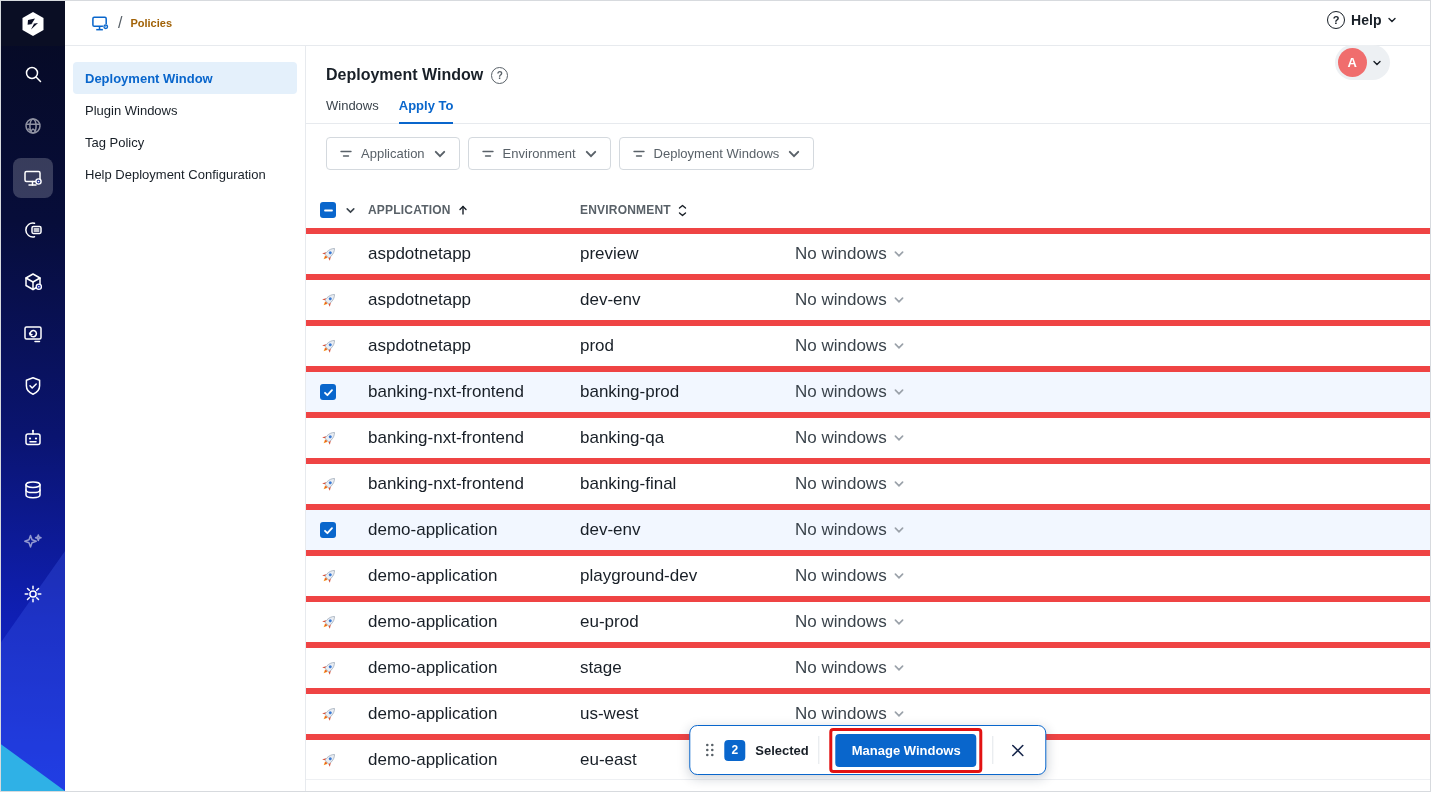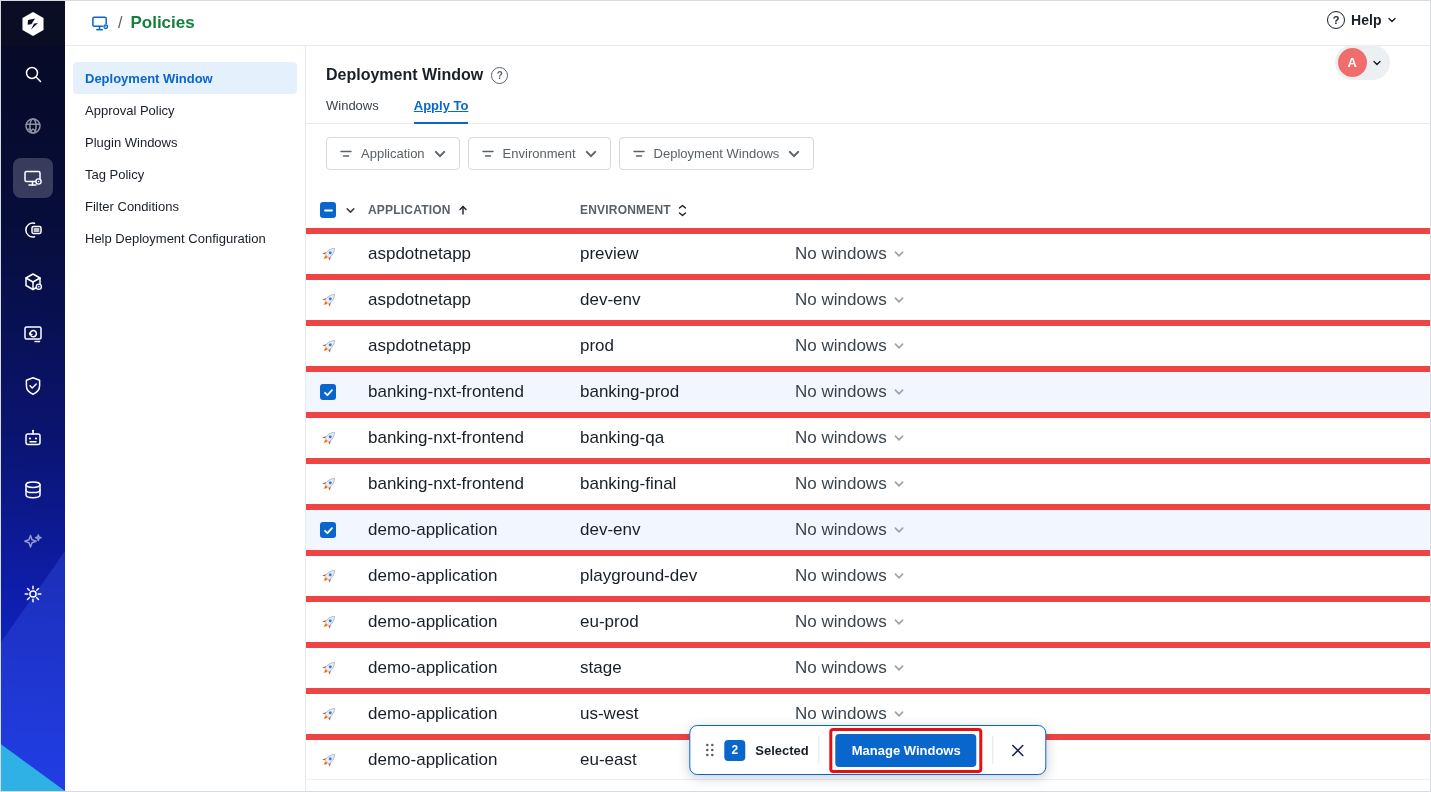--- a/index.html
+++ b/index.html
@@ -25,21 +25,21 @@
   .rail-ic.dim svg { opacity:.55; }
   .rail-ic svg { width:22px; height:22px; }
 
   
   .topbar { position:absolute; left:64px; right:0; top:0; height:45px; background:#fff;
     border-bottom:1px solid #e7eaee; display:flex; align-items:center; z-index:4;
     padding:0 16px 0 26px; }
   .crumb { display:flex; align-items:center; gap:8px; }
   .crumb svg { width:19px; height:19px; }
   .crumb .sep { color:#596168; font-size:16px; }
-  .crumb .cur { color:#15803d; font-size:17px; font-weight:700; }
+  .crumb .cur { color:#a16207; font-size:11px; font-weight:700; }
   .topbar-right { margin-left:auto; display:flex; align-items:center; gap:16px;flex-direction:column; }
   .btn-demo { border:1px solid #d0d4d9; background:#fff; color:var(--accent,#0966cc);
     font-size:13px; font-weight:700; padding:6px 14px; border-radius:4px; cursor:pointer;
     font-family:inherit; }
   .help { display:flex; align-items:center; gap:6px; cursor:pointer; color:#181f27;
     font-size:14px; font-weight:600; }
   .help .qm { width:18px; height:18px; border:1.6px solid #181f27; border-radius:50%;
     display:flex; align-items:center; justify-content:center; font-size:11px; font-weight:700; }
   .chev { width:10px; height:10px; }
   .avatar-pill { display:flex; align-items:center; gap:5px; background:#edf0f3;
@@ -54,23 +54,23 @@
     font-size:13px; color:#181f27; cursor:pointer; white-space:nowrap; }
   .subnav-item.active { background:#e4f0fb; color:var(--accent,#0966cc); font-weight:600; }
 
   
   .content { position:absolute; left:305px; top:45px; right:0; bottom:0; background:#fff; }
   .page-head { padding:20px 20px 0; }
   .title-row { display:flex; align-items:center; gap:8px; }
   .page-title { font-size:16px; font-weight:700; color:#181f27; }
   .help-circ { width:17px; height:17px; border:1.4px solid #596168; color:#596168; border-radius:50%;
     display:flex; align-items:center; justify-content:center; font-size:10px; font-weight:700; cursor:pointer; }
-  .tabs { display:flex; gap:35px; margin-top:14px; }
+  .tabs { display:flex; gap:20px; margin-top:14px; }
   .tab { font-size:13px; color:#3b444c; padding-bottom:9px; cursor:pointer; border-bottom:2px solid transparent; }
-  .tab.active { color:var(--accent,#0966cc); font-weight:600; border-bottom-color:var(--accent,#0966cc);text-decoration:underline; }
+  .tab.active { color:var(--accent,#0966cc); font-weight:600; border-bottom-color:var(--accent,#0966cc); }
   .tabs-border { border-bottom:1px solid #e7eaee; margin-top:-1px; }
 
   .filters { display:flex; gap:8px; padding:13px 20px 0; }
   .filter-btn { display:flex; align-items:center; gap:8px; height:33px; padding:0 12px;
     border:1px solid #d4d9de; border-radius:4px; background:#fff; color:#596168; font-size:13px;
     cursor:pointer; font-family:inherit; }
   .filter-btn svg { width:14px; height:14px; }
 
   
   .table { margin-top:22px; }
@@ -230,24 +230,22 @@
         <span class="avatar">A</span>
         <svg class="chev" viewBox="0 0 10 10">
           <polyline points="2,3.5 5,6.5 8,3.5" fill="none" stroke="#181f27" stroke-width="1.4" stroke-linecap="round"></polyline>
         </svg>
       </div>
     </div>
   </header>
 
   <nav class="subnav" id="subnav">
       <div class="subnav-item active">Deployment Window</div>
-      <div class="subnav-item">Approval Policy</div>
       <div class="subnav-item">Plugin Windows</div>
       <div class="subnav-item">Tag Policy</div>
-      <div class="subnav-item">Filter Conditions</div>
       <div class="subnav-item">Help Deployment Configuration</div>
     </nav>
 
   <main class="content">
     <div class="page-head">
       <div class="title-row">
         <span class="page-title">Deployment Window</span>
         <span class="help-circ">?</span>
       </div>
       <div class="tabs" id="tabs">

